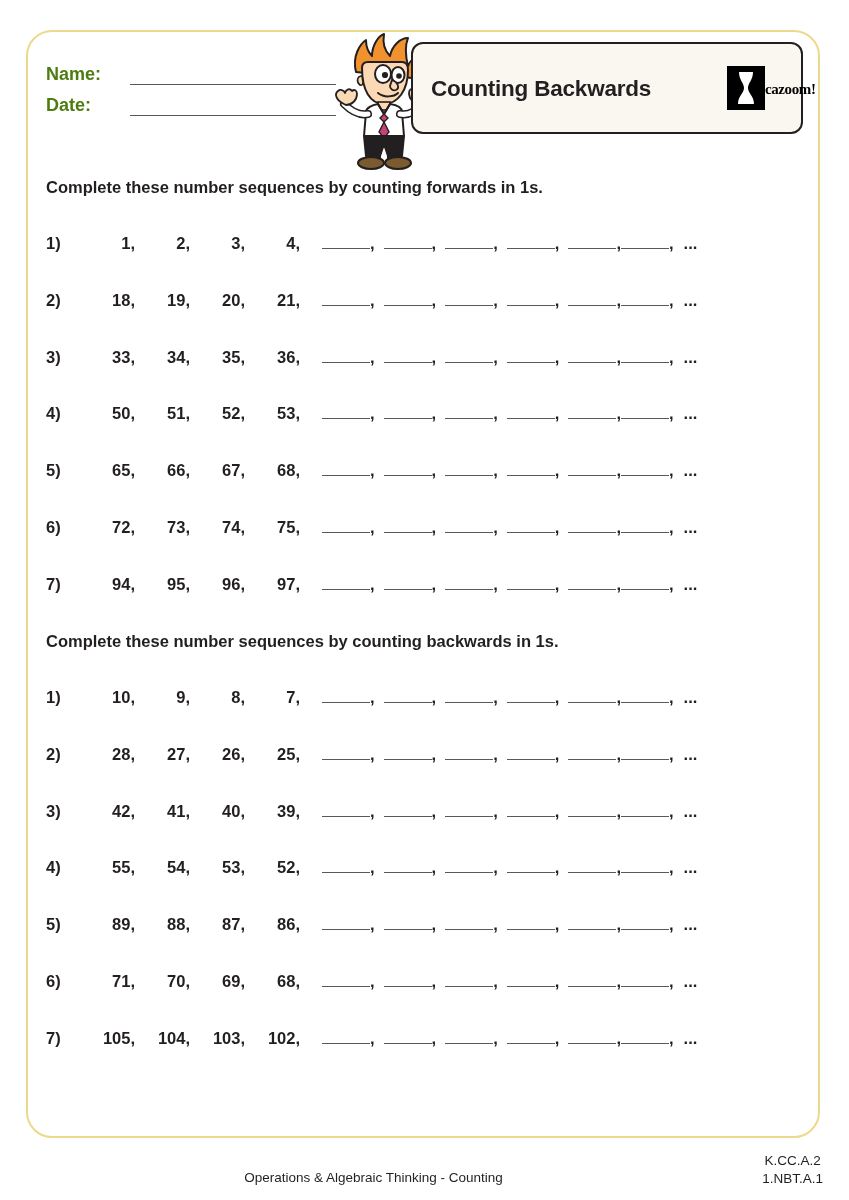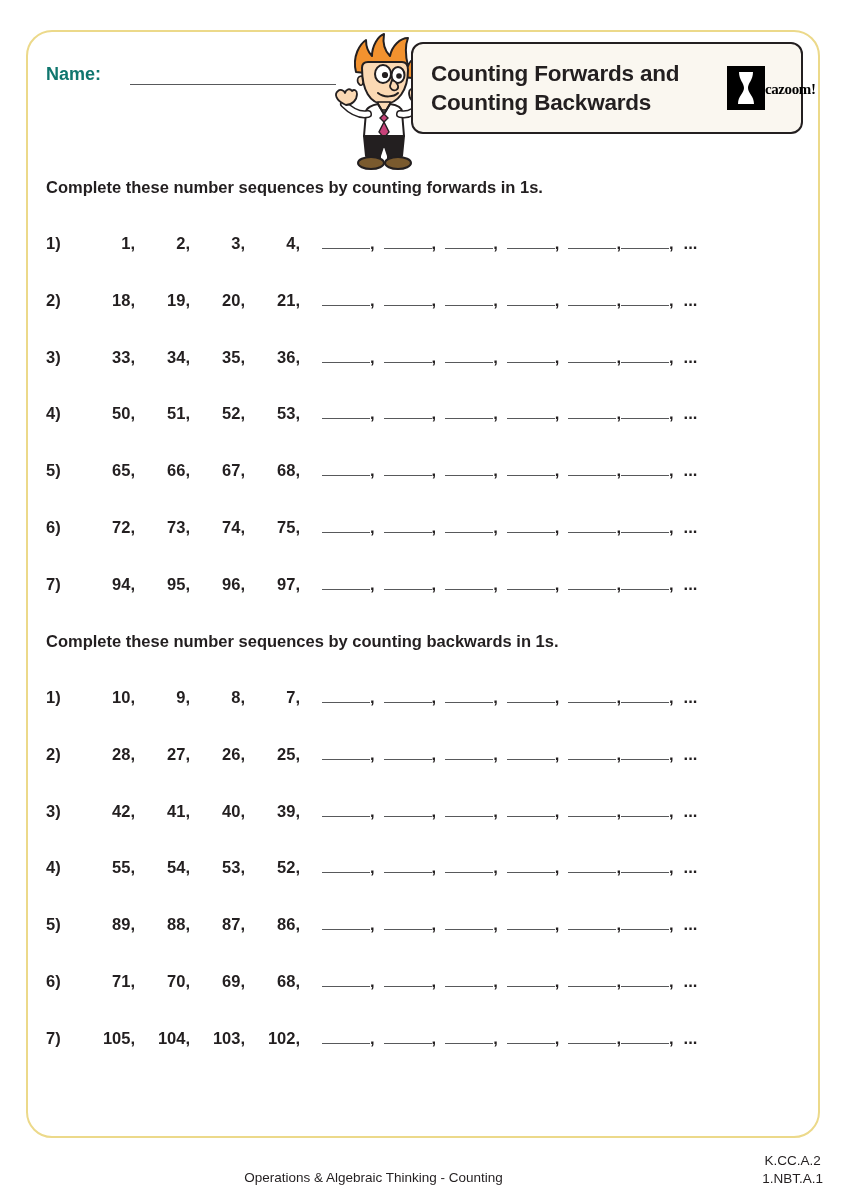--- a/index.html
+++ b/index.html
@@ -44,21 +44,21 @@
     width: 290px;
   }
   .nd-row {
     display: flex;
     align-items: flex-end;
     height: 31px;
   }
   .nd-label {
     font-size: 18px;
     font-weight: bold;
-    color: #0f766e;
+    color: #4d7c0f;
     width: 74px;
     line-height: 22px;
   }
   .nd-line {
     flex: 1;
     border-bottom: 1.6px solid #58595b;
     height: 20px;
     margin-left: 10px;
   }
 
@@ -233,20 +233,24 @@
 
 <div class="page-border"></div>
 
 <div class="header">
 
   <div class="namedate">
     <div class="nd-row">
       <span class="nd-label">Name:</span>
       <span class="nd-line"></span>
     </div>
+    <div class="nd-row">
+      <span class="nd-label">Date:</span>
+      <span class="nd-line"></span>
+    </div>
   </div>
 
   <div class="mascot">
     <svg width="120" height="138" viewBox="0 0 120 138" xmlns="http://www.w3.org/2000/svg">
 
       <path d="M34 40 C30 24 38 12 44 8 C44 18 48 22 50 24 C50 14 56 4 62 2 C60 14 64 20 68 24 C70 14 78 6 86 6 C82 16 84 26 86 34 C88 28 94 24 99 24 C94 32 92 40 90 46 Z" fill="#f2922f" stroke="#231f20" stroke-width="2" stroke-linejoin="round"></path>
 
       <path d="M40 36 C40 58 48 72 62 72 C76 72 86 58 86 38 C86 32 84 30 80 30 L46 30 C42 30 40 32 40 36 Z" fill="#fbd9b4" stroke="#231f20" stroke-width="2"></path>
 
       <path d="M40 44 C35 44 34 50 38 53 C40 54 41 52 41 50 Z" fill="#fbd9b4" stroke="#231f20" stroke-width="1.6"></path>
@@ -281,21 +285,20 @@
       <rect x="45" y="118" width="14" height="12" fill="#231f20"></rect>
       <rect x="65" y="118" width="14" height="12" fill="#231f20"></rect>
 
       <ellipse cx="49" cy="131" rx="13" ry="6" fill="#7a5a2e" stroke="#231f20" stroke-width="2"></ellipse>
       <ellipse cx="76" cy="131" rx="13" ry="6" fill="#7a5a2e" stroke="#231f20" stroke-width="2"></ellipse>
     </svg>
   </div>
 
   <div class="title-box">
     <div class="title-text">
-      <div>Counting Forwards and</div>
       <div>Counting Backwards</div>
     </div>
     <div class="logo">
       <div class="logo-mark">
         <svg width="38" height="44" viewBox="0 0 38 44" xmlns="http://www.w3.org/2000/svg">
           <rect width="38" height="44" fill="#000000"></rect>
           <path d="M12 6 L26 6 C26 14 21 17 21 22 C21 27 27 30 27 38 L11 38 C11 30 17 27 17 22 C17 17 12 14 12 6 Z" fill="#ffffff"></path>
         </svg>
       </div>
       <div class="logo-word">cazoom!</div>

